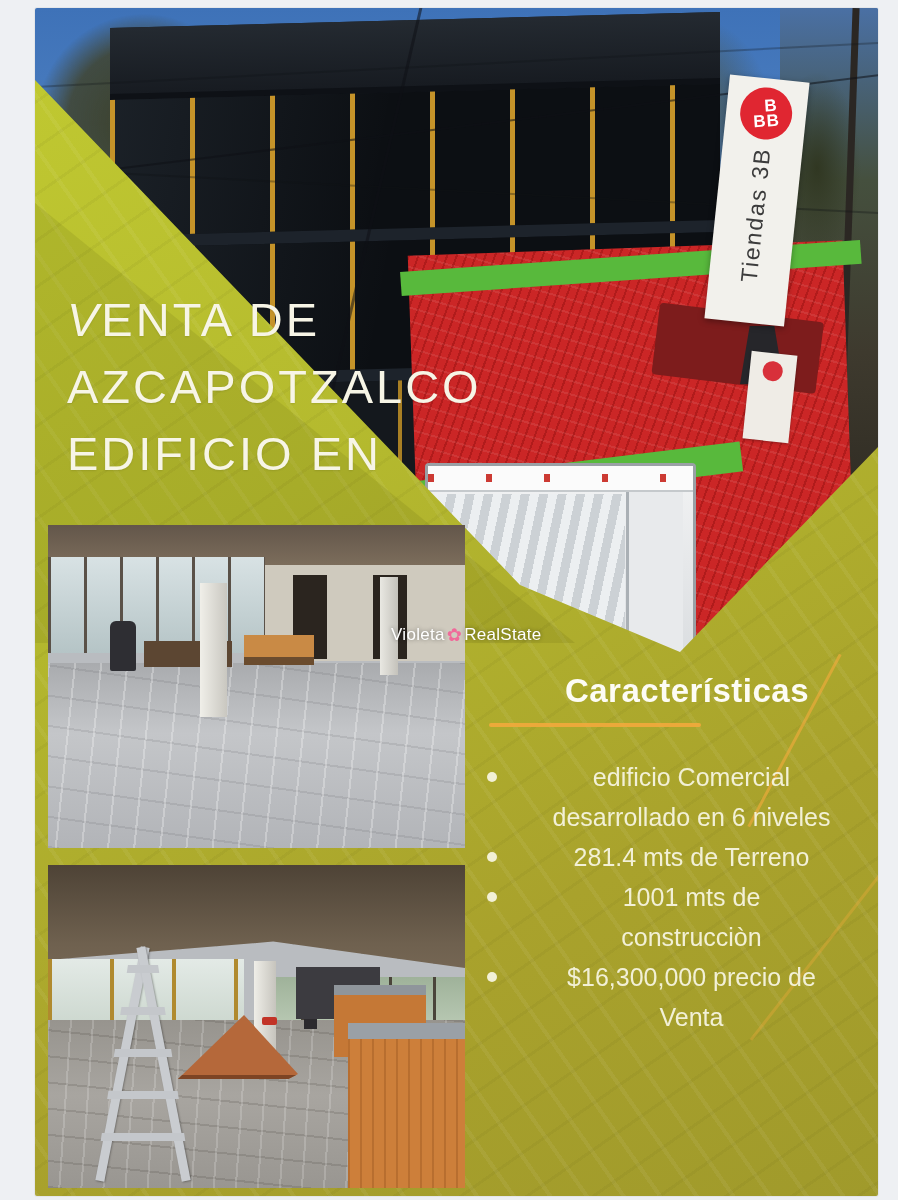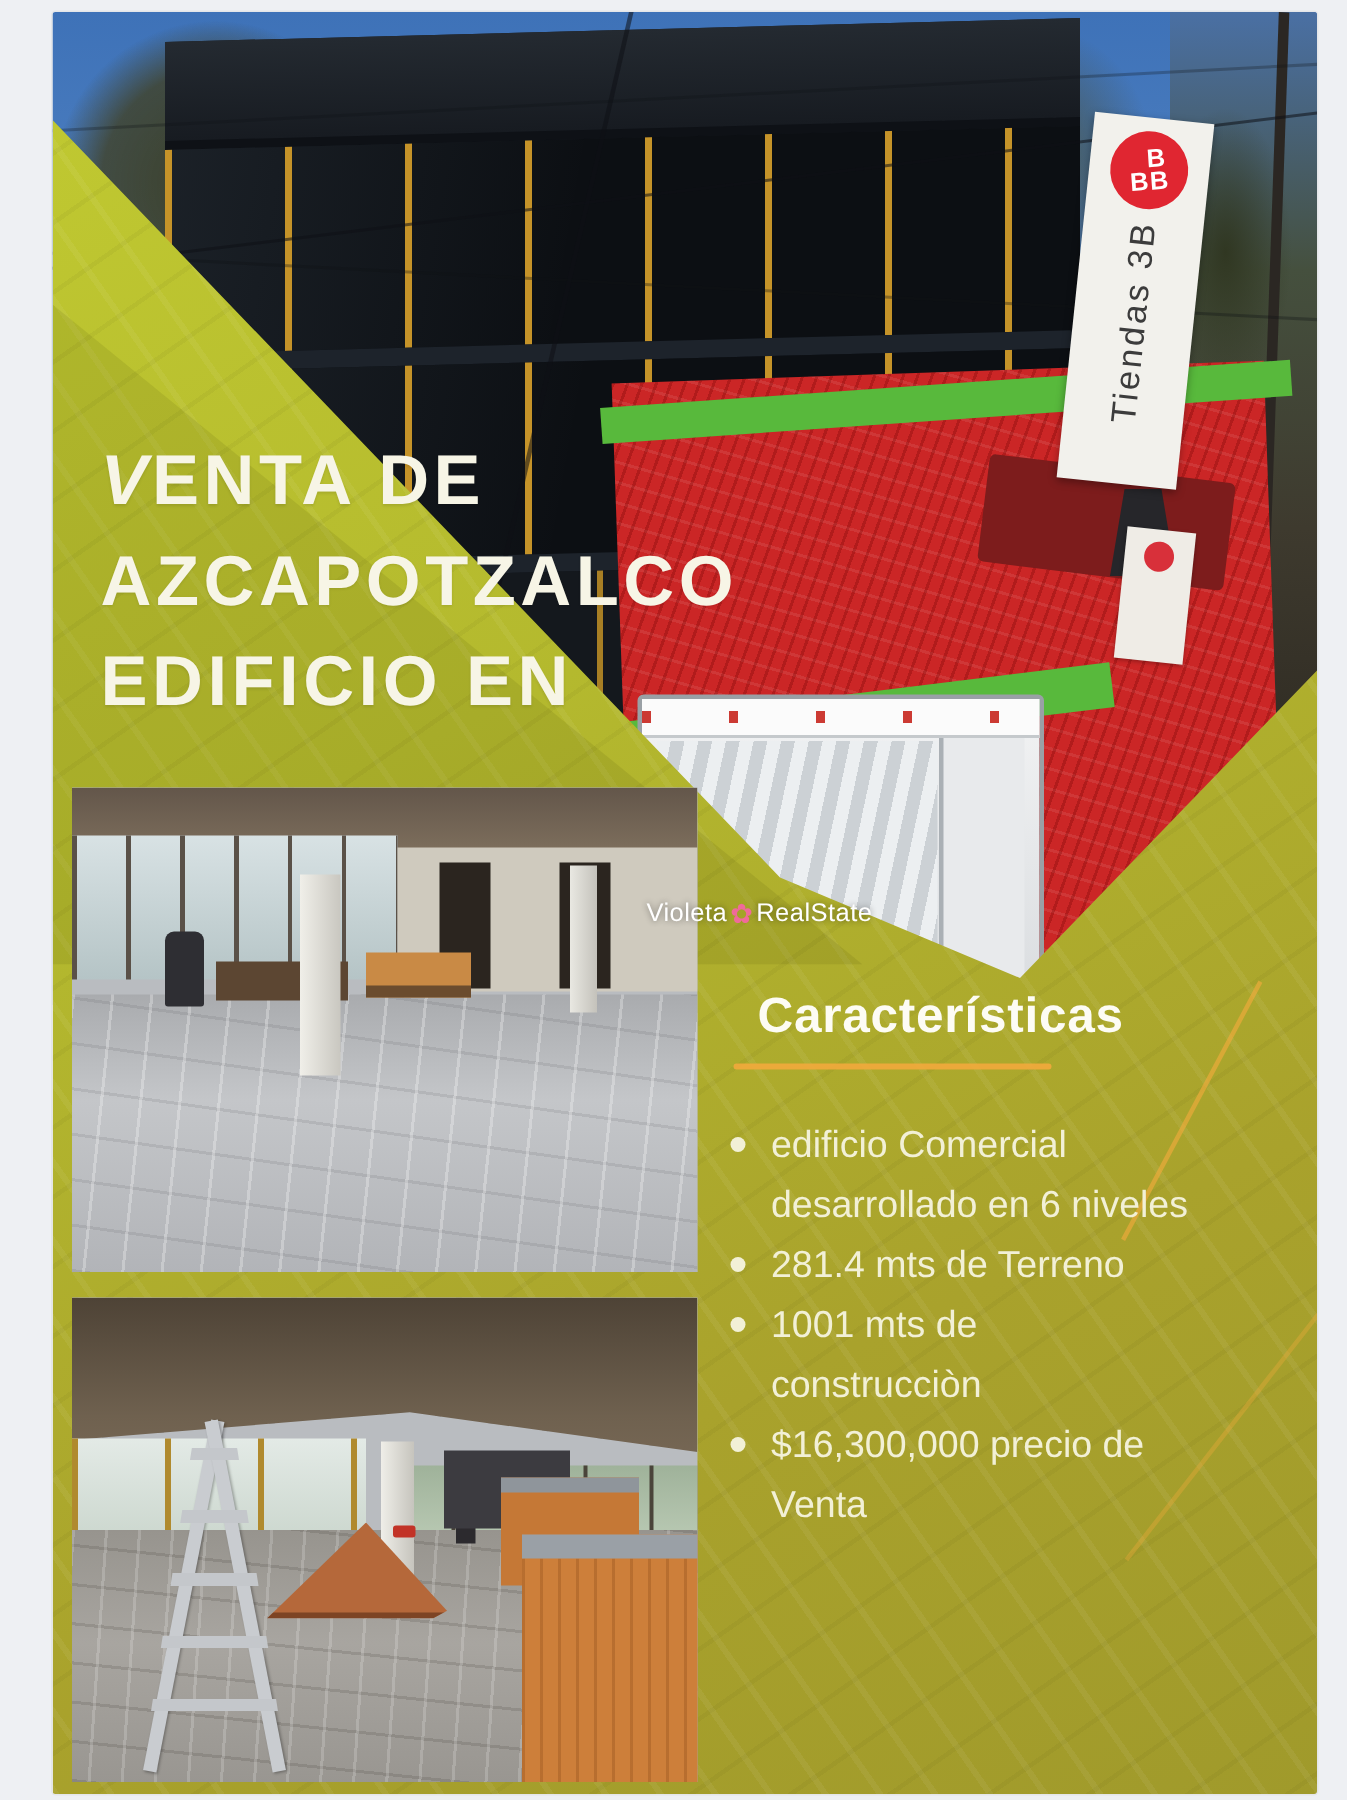--- a/index.html
+++ b/index.html
@@ -70,21 +70,21 @@
   .green .stripes{position:absolute;inset:0;
     background:repeating-linear-gradient(55deg,rgba(255,255,255,.055) 0 4px,rgba(0,0,0,0) 4px 30px),
                repeating-linear-gradient(145deg,rgba(60,60,0,.05) 0 3px,rgba(0,0,0,0) 3px 38px);}
   .green .wedge{position:absolute;inset:0;background:rgba(60,58,4,.10);
     clip-path:polygon(0 195px,540px 635px,0 635px);}
   .accent{position:absolute;background:rgba(240,170,60,.65);width:3px;}
   .accent1{left:758px;top:635px;height:195px;transform:rotate(28deg);}
   .accent2{left:796px;top:795px;height:265px;transform:rotate(38deg);opacity:.55;}
 
   
-  .title{position:absolute;left:32px;top:278px;color:#f7f5e6;font-weight:bold;font-size:47px;line-height:67px;
+  .title{position:absolute;left:32px;top:278px;color:#f7f5e6;font-weight:normal;font-size:47px;line-height:67px;
     letter-spacing:3px;text-shadow:0 1px 2px rgba(0,0,0,.10);}
   .title .initial{font-style:italic;}
 
   
   .photo1,.photo2{position:absolute;left:13px;width:417px;height:323px;overflow:hidden;background:#b9bcc0;}
   .photo1{top:517px;}
   .photo2{top:857px;}
   .ceil1{position:absolute;top:0;left:0;width:100%;height:118px;
     background:linear-gradient(180deg,#63564a,#8b7b66 55%,#a39380),repeating-linear-gradient(76deg,rgba(0,0,0,.16) 0 4px,rgba(0,0,0,0) 4px 42px);
     clip-path:polygon(0 0,100% 0,100% 64%,0 100%);}
@@ -133,26 +133,26 @@
   .person.p2{left:300px;top:110px;width:18px;height:56px;}
   .wedgeboard{position:absolute;left:130px;top:150px;width:120px;height:60px;background:#b5683a;
     clip-path:polygon(0 100%,55% 0,100% 92%,92% 100%);border-bottom:4px solid #7d4424;}
   .darkdesk{position:absolute;left:248px;top:102px;width:84px;height:52px;background:#3c3b40;}
   .cab2{position:absolute;left:286px;top:120px;width:92px;height:62px;background:#c57836;border-top:10px solid #8f959b;}
   .cab1{position:absolute;left:300px;top:158px;width:118px;height:165px;background:#cd7f3a;border-top:16px solid #9aa0a6;
     background-image:repeating-linear-gradient(90deg,rgba(120,60,15,.25) 0 2px,rgba(0,0,0,0) 2px 12px);}
   .redbit{position:absolute;left:214px;top:152px;width:15px;height:8px;background:#c23327;border-radius:2px;}
 
   
-  .watermark{position:absolute;left:356px;top:590px;display:flex;align-items:center;font-size:17px;color:#fff;
-    text-shadow:0 0 4px rgba(0,0,0,.45);letter-spacing:.3px;margin-left:40px;}
+  .watermark{position:absolute;left:356px;top:616px;display:flex;align-items:center;font-size:17px;color:#fff;
+    text-shadow:0 0 4px rgba(0,0,0,.45);letter-spacing:.3px;}
   .watermark .tulip{color:#f06a9a;font-size:18px;margin:0 2px;text-shadow:none;}
 
   
-  .features{position:absolute;left:452px;top:650px;width:382px;}
+  .features{position:absolute;left:452px;top:664px;width:382px;text-align:center;}
   .features .heading{margin:0 0 0 18px;font-size:33px;font-weight:bold;color:#fdfcf4;letter-spacing:.5px;}
   .features .underline{margin:13px 0 0 2px;width:212px;height:4px;background:#f0a93c;border-radius:2px;opacity:.92;}
   .features ul{margin:30px 0 0 0;padding:0;list-style:none;}
   .features li{position:relative;padding-left:27px;font-size:25px;line-height:40px;color:#f2f0d6;white-space:pre-line;}
   .features .dot{position:absolute;left:0;top:15px;width:10px;height:10px;border-radius:50%;background:#f2f0d6;}
 </style>
 </head>
 <body>
 
 <div class="flyer">

